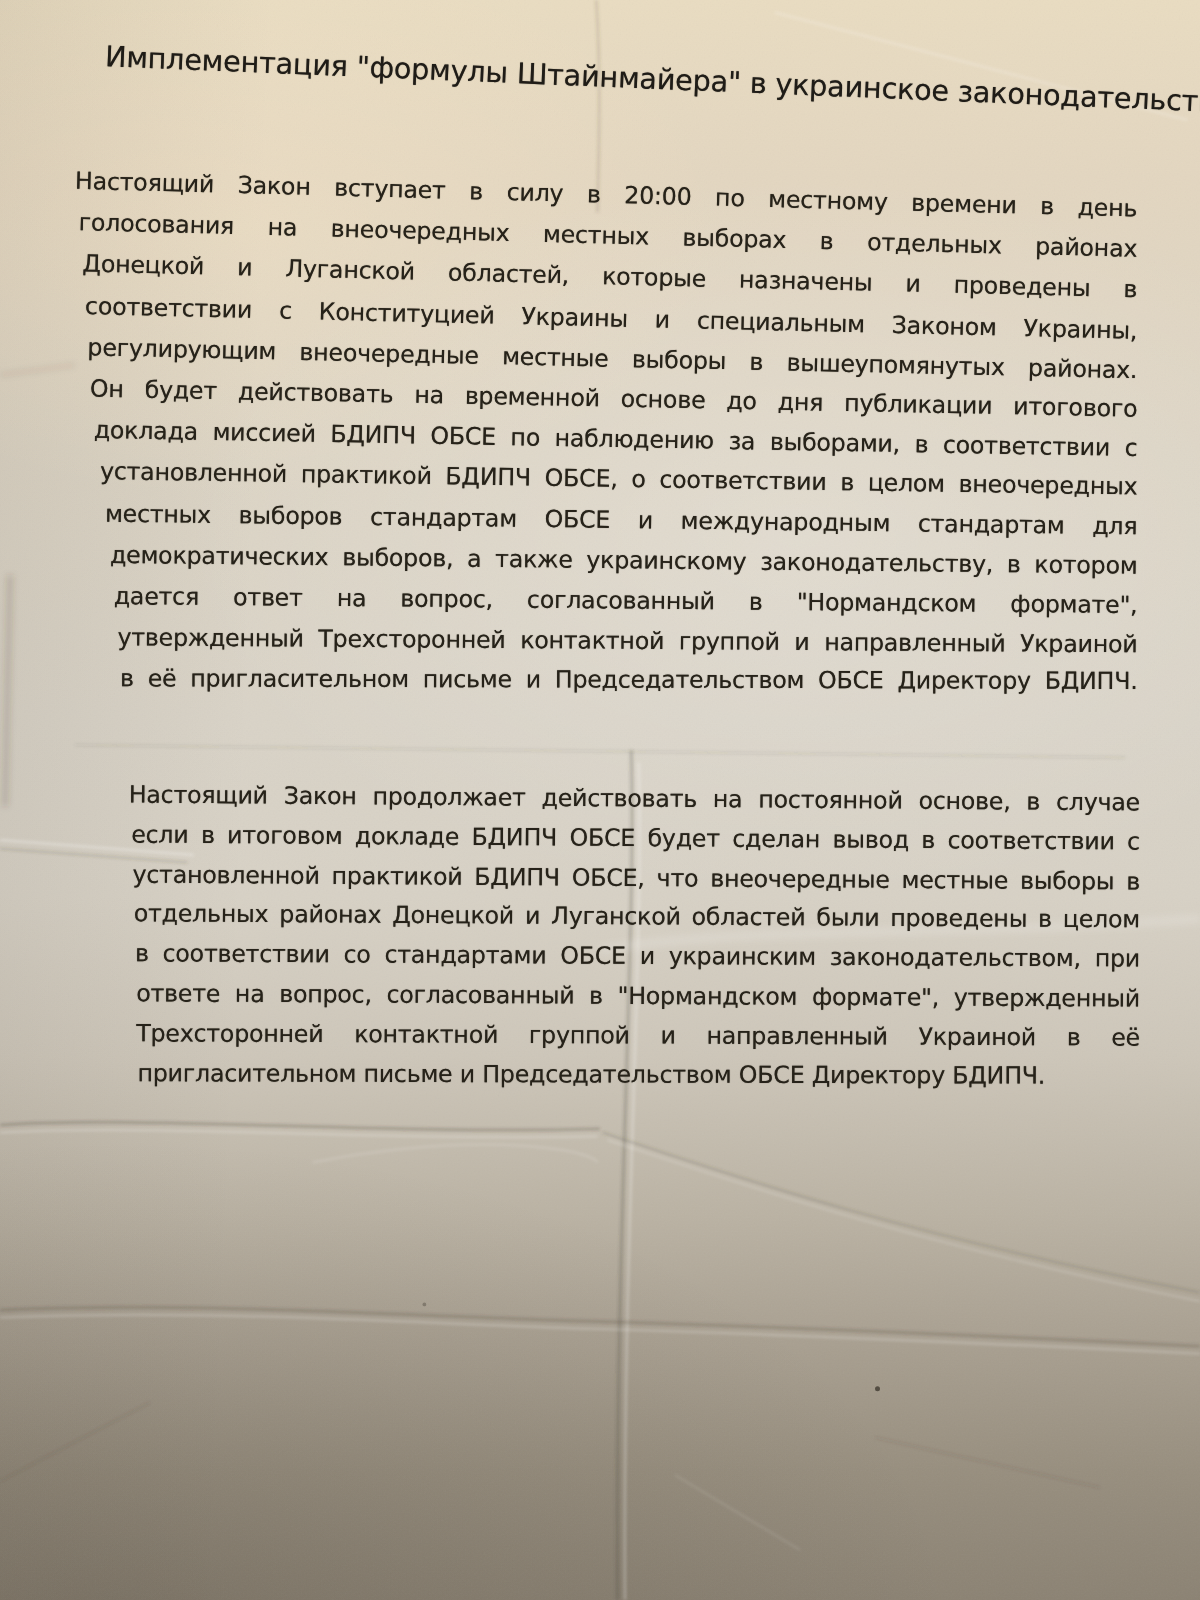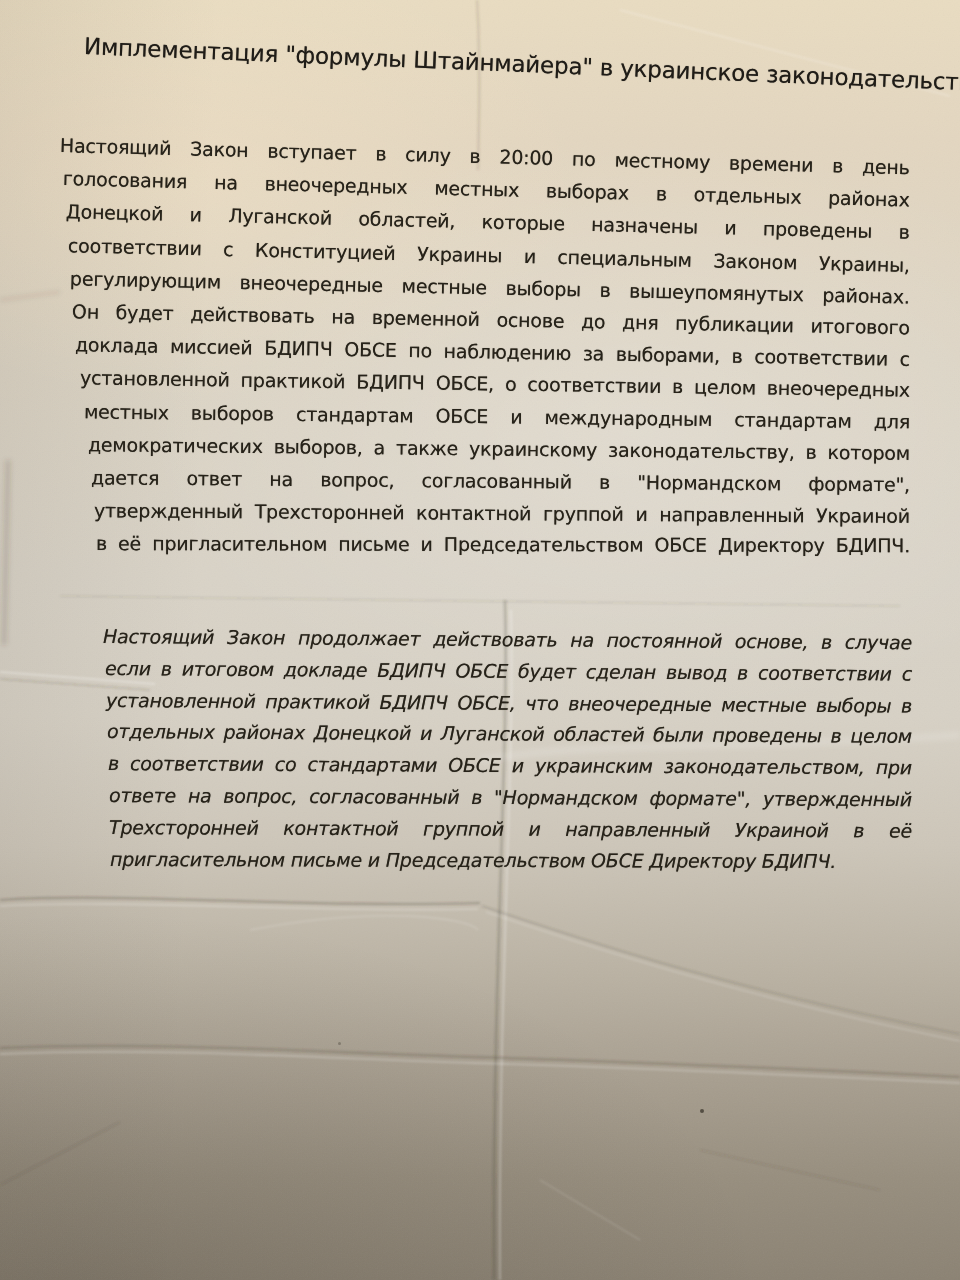--- a/index.html
+++ b/index.html
@@ -26,21 +26,21 @@
     text-shadow:0 0 0.7px rgba(31,28,23,0.75);
   }
   .para{position:absolute;color:#262219;letter-spacing:-0.2px;
         text-shadow:0 0 0.7px rgba(38,34,25,0.7);}
   .para .line{
     text-align:justify;text-align-last:justify;
     transform-origin:left center;
   }
   .p1{left:58px;width:852px;top:129px;font-size:19px;}
   .p1 .line{line-height:33.2px;height:33.2px;}
-  .p2{left:100px;width:812px;top:621px;font-size:19px;font-style:italic;}
+  .p2{left:100px;width:812px;top:621px;font-size:19px;}
   .p2 .line{line-height:31.8px;height:31.8px;}
   .p2 .line:last-child{text-align-last:left;}
   
   .p1 .line:nth-child(1){transform:rotate(1.5deg);padding-left:2px;}
   .p1 .line:nth-child(2){transform:rotate(1.45deg);padding-left:5px;}
   .p1 .line:nth-child(3){transform:rotate(1.4deg);padding-left:8px;}
   .p1 .line:nth-child(4){transform:rotate(1.35deg);padding-left:10px;}
   .p1 .line:nth-child(5){transform:rotate(1.25deg);padding-left:12px;}
   .p1 .line:nth-child(6){transform:rotate(1.1deg);padding-left:14px;}
   .p1 .line:nth-child(7){transform:rotate(1.0deg);padding-left:17px;}

